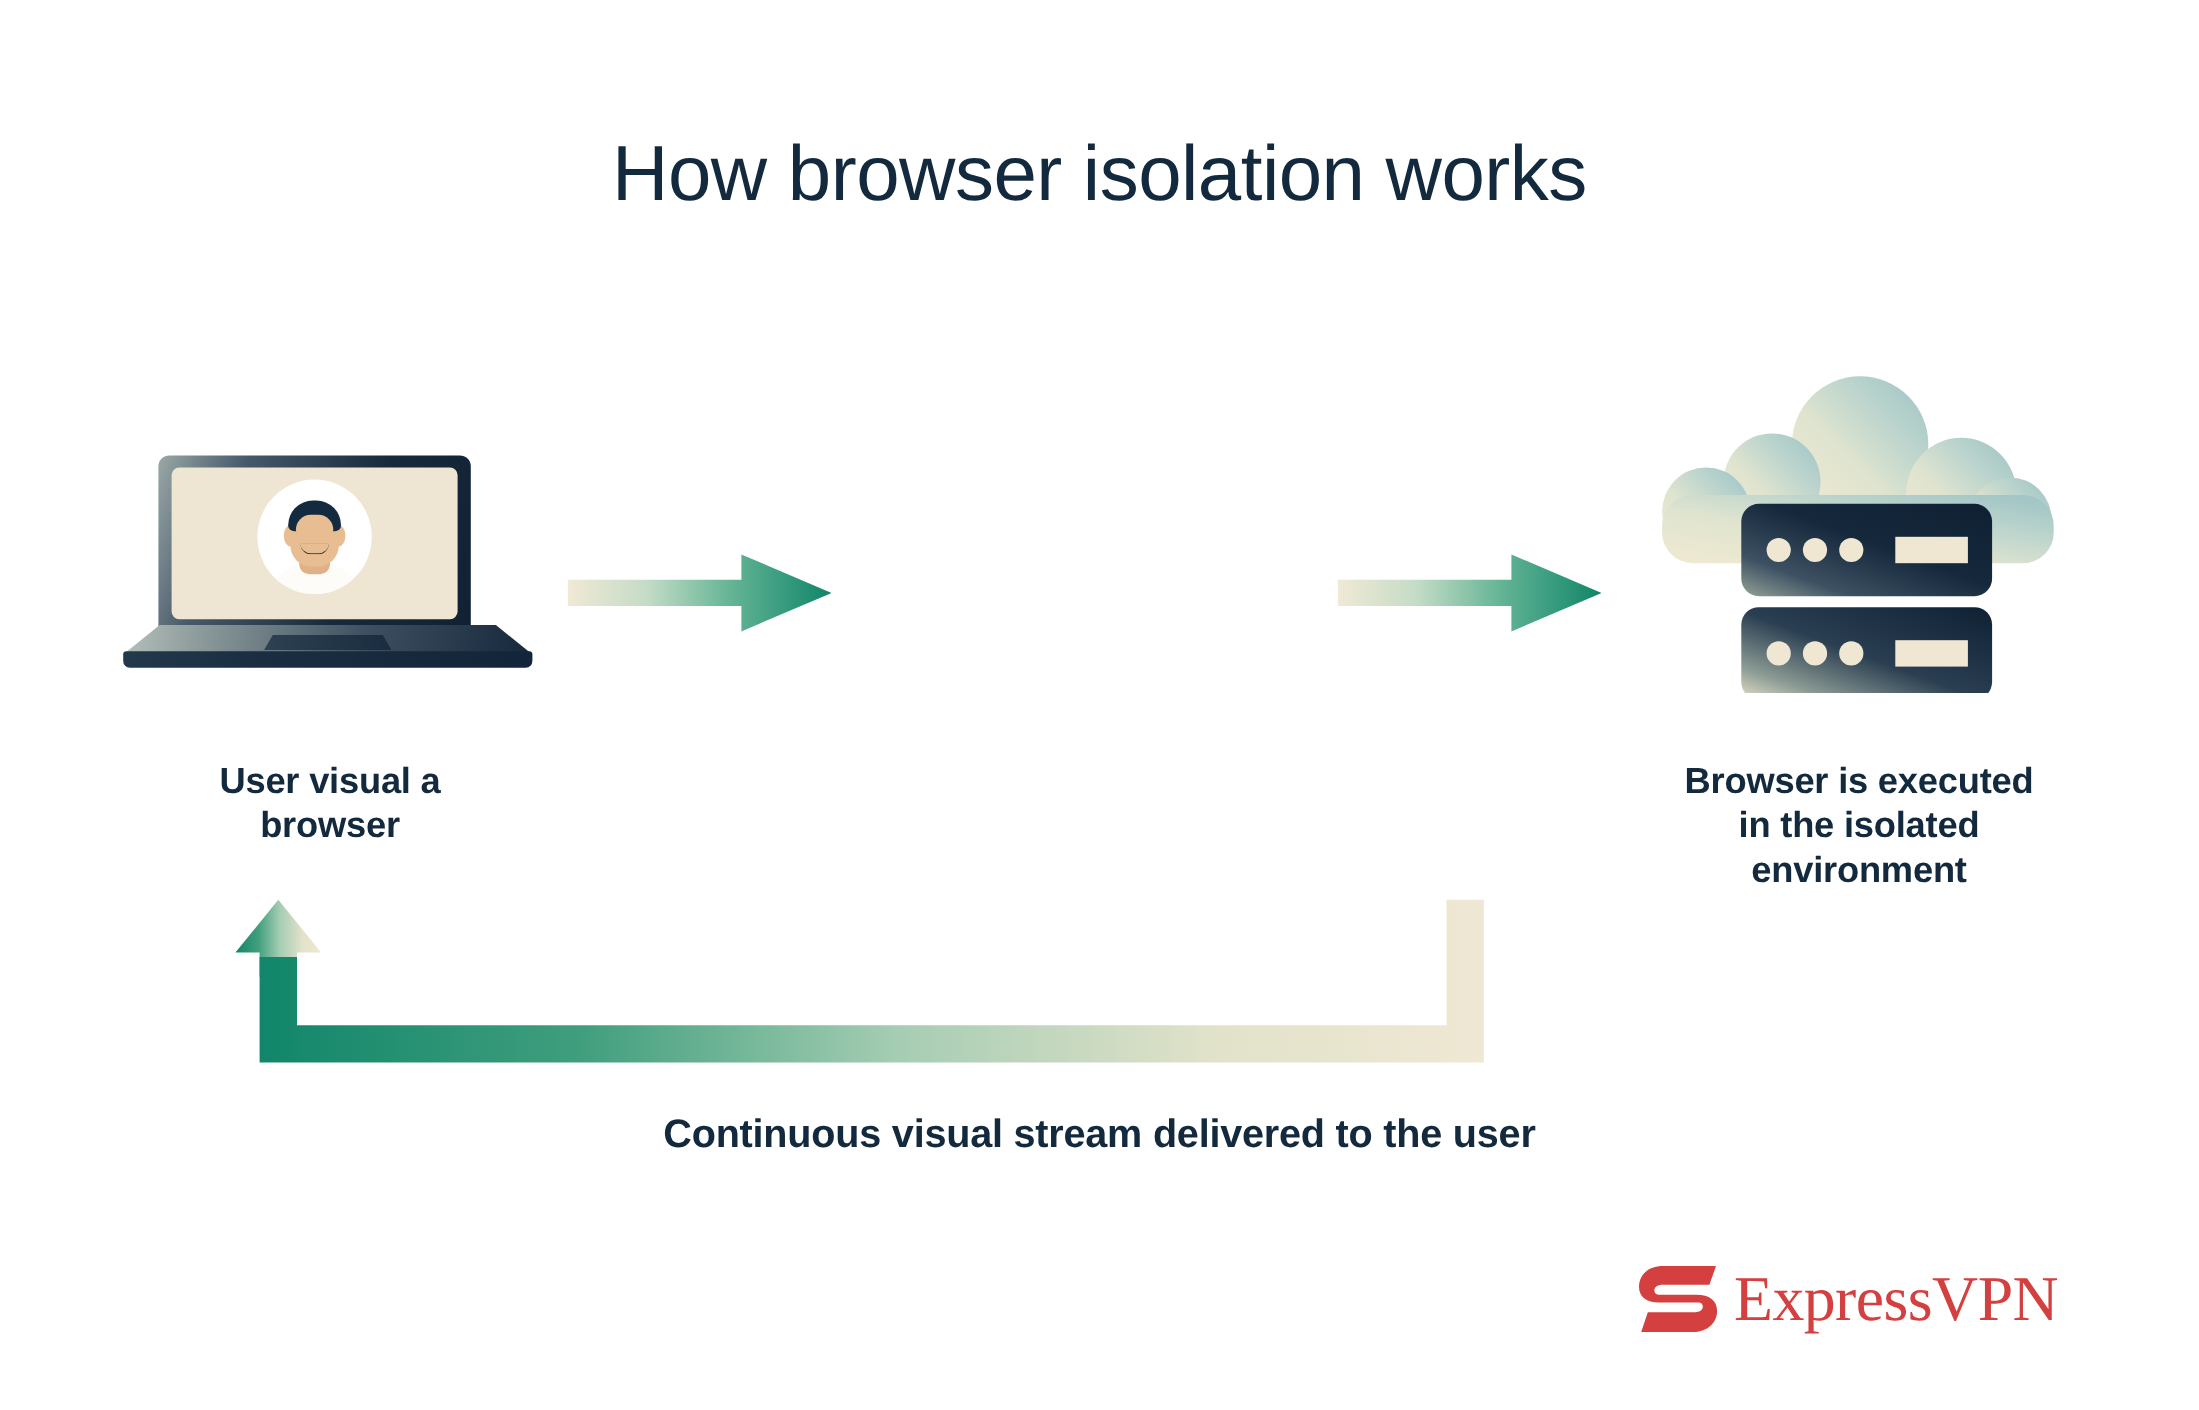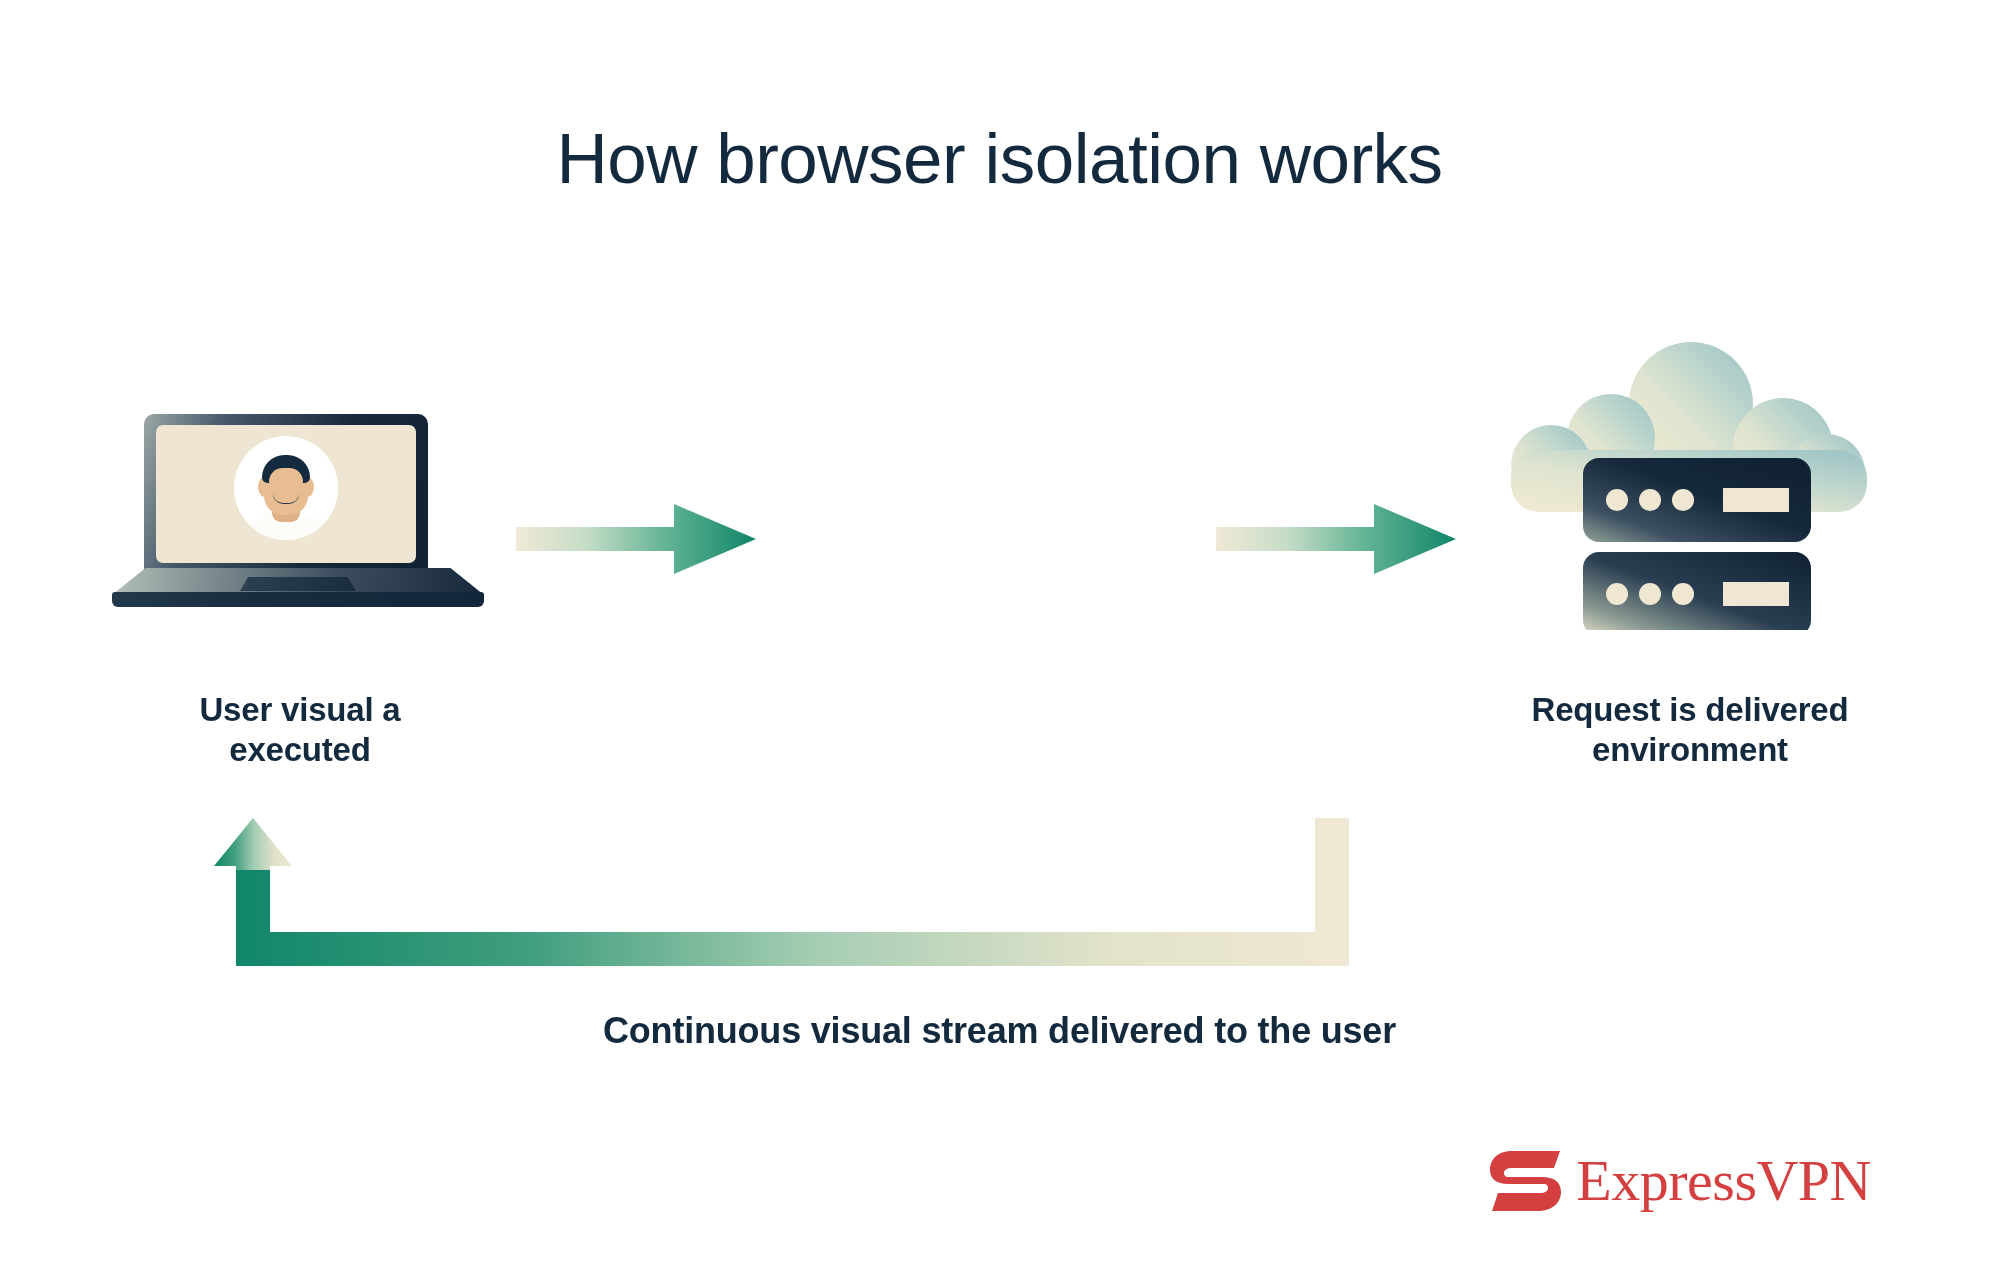--- a/index.html
+++ b/index.html
@@ -326,21 +326,21 @@
         </div>
         <div id="laptop-hinge"></div>
         <div id="laptop-deck"></div>
         <div id="laptop-trackpad"></div>
         <div id="laptop-base"></div>
       </div>
 
     </div>
     <div class="step-label" style="left:0; width:420px;">
       <div>User visual a</div>
-      <div>executed</div>
+      <div>browser</div>
     </div>
   </div>
 
   <div class="arrow-fwd" id="arrow-1">
     <svg viewBox="0 0 240 78" xmlns="http://www.w3.org/2000/svg">
       <defs>
         <linearGradient id="gfwd1" x1="0" y1="0" x2="1" y2="0">
           <stop offset="0" stop-color="#f0e9d6"></stop>
           <stop offset="0.30" stop-color="#c4dcc6"></stop>
           <stop offset="0.62" stop-color="#63b495"></stop>
@@ -414,21 +414,22 @@
             <circle cx="122" cy="264" r="11" fill="#efe7d2"></circle>
             <circle cx="155" cy="264" r="11" fill="#efe7d2"></circle>
             <circle cx="188" cy="264" r="11" fill="#efe7d2"></circle>
             <rect x="228" y="252" width="66" height="24" fill="#efe7d2"></rect>
           </g>
         </svg>
       </div>
 
     </div>
     <div class="step-label" style="left:0; width:440px;">
-      <div>Request is delivered</div>
+      <div>Browser is executed</div>
+      <div>in the isolated</div>
       <div>environment</div>
     </div>
   </div>
 
   <div id="return-path">
     <svg viewBox="0 0 1160 160" xmlns="http://www.w3.org/2000/svg">
       <defs>
         <linearGradient id="gret" x1="1" y1="0" x2="0" y2="0">
           <stop offset="0" stop-color="#efe8d4"></stop>
           <stop offset="0.22" stop-color="#e2e2ca"></stop>

